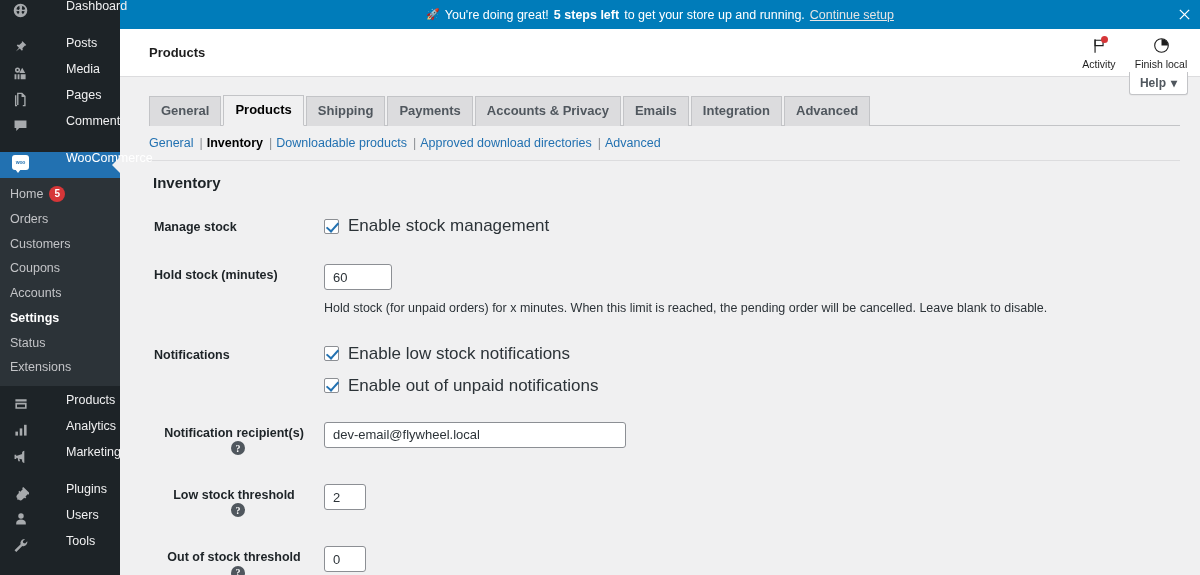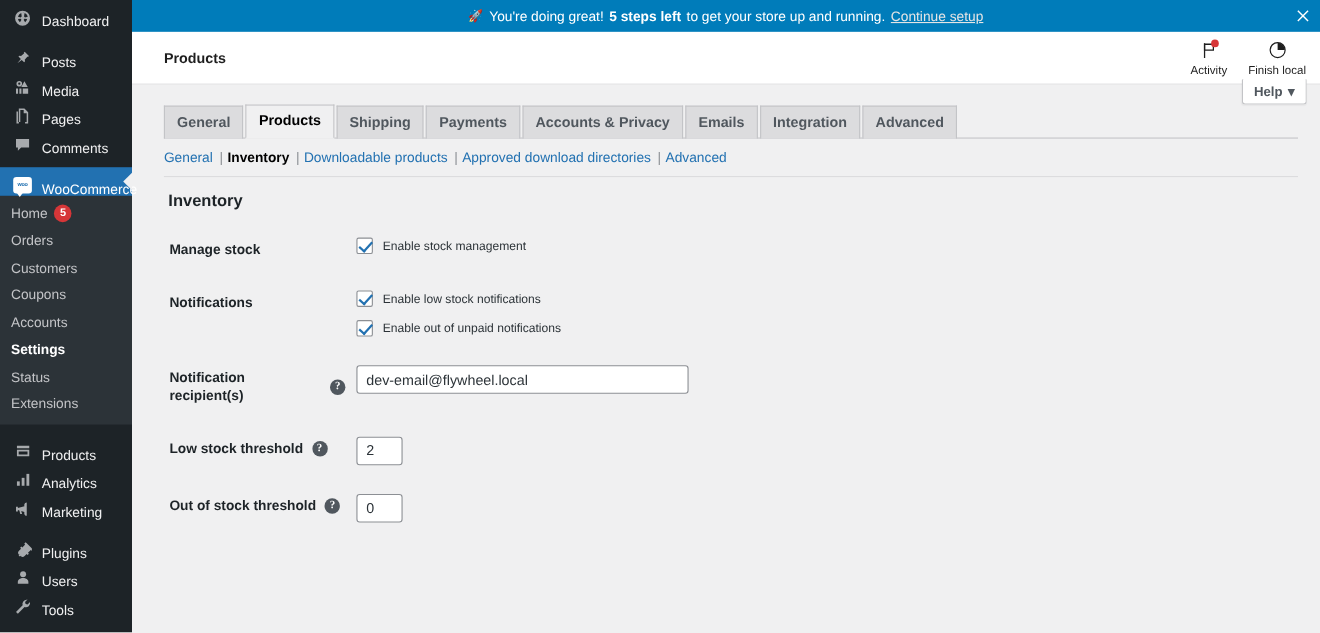--- a/index.html
+++ b/index.html
@@ -15,27 +15,28 @@
 
   
   .adminmenu {
     position: absolute; top: 0; left: 0;
     width: 120px; height: 575px;
     background: #1d2327;
     color: #f0f0f1;
     z-index: 20;
   }
   .menu-top {
-    display: flex; align-items: flex-end;
+    display: flex; align-items: flex-start;
     height: 26px;
     padding: 0 0 0 10px;
     font-size: 12.5px;
     color: #f0f0f1;
     cursor: pointer;
     position: relative;
+    gap: 28px;
   }
   .menu-top .mi {
     width: 21px; height: 20px;
     display: inline-flex; align-items: center; justify-content: center;
     margin-right: 7px;
     flex: 0 0 21px;
     color: #a7aaad;
   }
   .menu-top .mi svg { display: block; }
   .menu-top .mlabel { white-space: nowrap; line-height: 1; }
@@ -234,21 +235,21 @@
     display: inline-flex; align-items: center; justify-content: center;
     width: 14px; height: 14px;
     border-radius: 50%;
     background: #50575e; color: #fff;
     font-size: 10px; font-weight: 700;
     margin-left: 8px;
     cursor: pointer;
     font-family: "Liberation Serif", serif;
     flex: 0 0 14px;
   }
-  .th-tip-cell { display: flex; align-items: center; }
+  .th-tip-cell { display: flex; align-items: center; flex-direction: column; }
 
   .cb-row { display: flex; align-items: center; margin-bottom: 12px; }
   .cb-row:last-child { margin-bottom: 0; }
   .wp-cb {
     width: 15px; height: 15px;
     border: 1px solid #8c8f94;
     background: #fff;
     border-radius: 2px;
     margin-right: 9px;
     position: relative;
@@ -257,21 +258,21 @@
   }
   .wp-cb.checked::after {
     content: "";
     position: absolute;
     left: 4px; top: 0px;
     width: 5px; height: 10px;
     border: solid #2271b1;
     border-width: 0 2px 2px 0;
     transform: rotate(42deg);
   }
-  .cb-label { font-size: 11px; color: #2c3338; cursor: pointer; }
+  .cb-label { font-size: 17px; color: #2c3338; cursor: pointer; }
 
   .txt-input {
     border: 1px solid #8c8f94;
     border-radius: 3px;
     background: #fff;
     padding: 3px 8px;
     font-size: 13px;
     color: #2c3338;
     font-family: "Liberation Sans", sans-serif;
     height: 26px;
@@ -533,20 +534,29 @@
               <span class="th-inner">Manage stock</span>
             </th>
             <td>
               <div class="cb-row">
                 <span class="wp-cb checked"></span>
                 <span class="cb-label">Enable stock management</span>
               </div>
             </td>
           </tr>
 
+          <tr>
+            <th>
+              <span class="th-inner">Hold stock (minutes)</span>
+            </th>
+            <td>
+              <input class="txt-input w-small" type="text" value="60" style="">
+              <div class="desc">Hold stock (for unpaid orders) for x minutes. When this limit is reached, the pending order will be cancelled. Leave blank to disable.</div>
+            </td>
+          </tr>
 
           <tr>
             <th>
               <span class="th-inner">Notifications</span>
             </th>
             <td>
               <div class="cb-row">
                 <span class="wp-cb checked"></span>
                 <span class="cb-label">Enable low stock notifications</span>
               </div>

